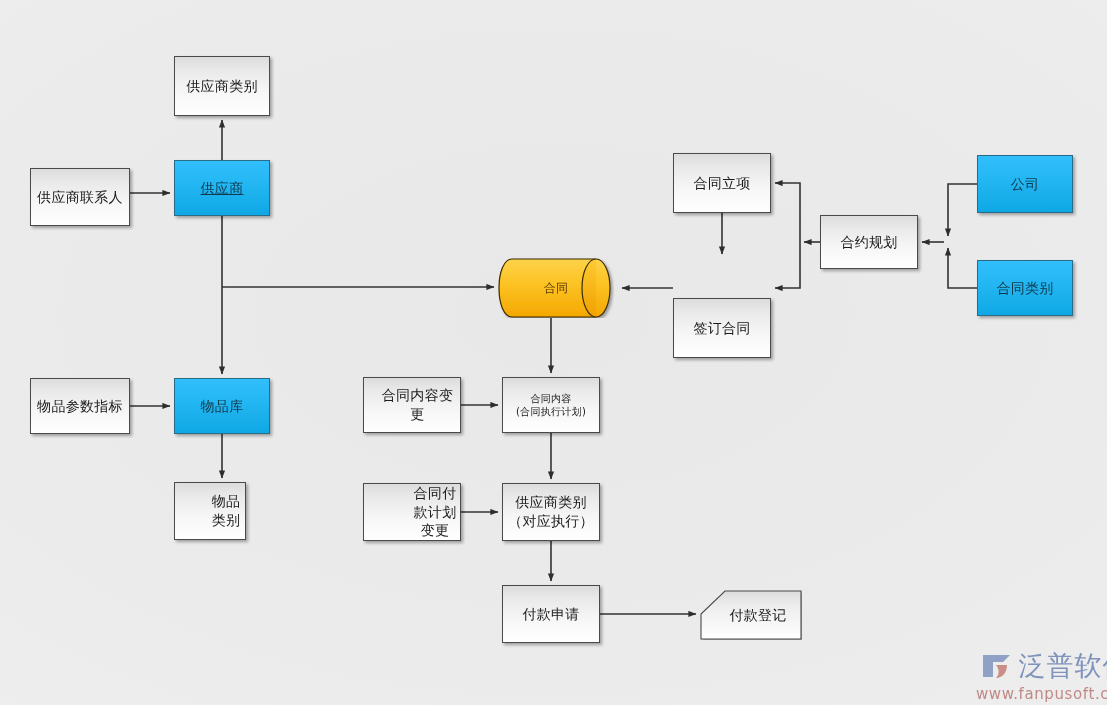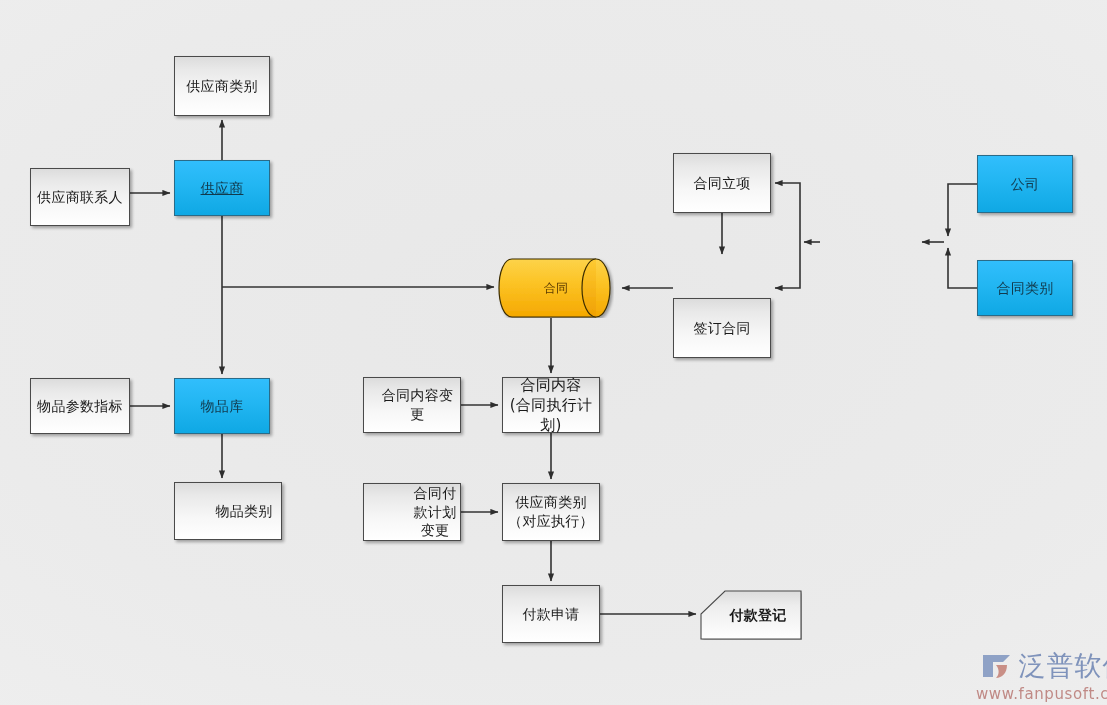--- a/index.html
+++ b/index.html
@@ -62,21 +62,20 @@
   }
   .cyl-label {
     position: relative;
     z-index: 2;
     font-size: 12px;
   }
   .node.note {
     border: none;
     background: none;
     box-shadow: none;
-    font-weight: bold;
   }
   .note-svg {
     position: absolute;
     left: 0;
     top: 0;
   }
   .note-label {
     position: relative;
     z-index: 2;
   }
@@ -200,46 +199,49 @@
   </div>
 
   <div class="node plain" style="left:673px;top:153px;width:98px;height:60px;">
     <span>合同立项</span>
   </div>
 
   <div class="node plain" style="left:673px;top:258px;width:98px;height:60px;margin-top:40px;">
     <span>签订合同</span>
   </div>
 
+  <div class="node plain" style="left:820px;top:215px;width:98px;height:54px;">
+    <span>合约规划</span>
+  </div>
 
   <div class="node blue" style="left:977px;top:155px;width:96px;height:58px;">
     <span>公司</span>
   </div>
 
   <div class="node blue" style="left:977px;top:260px;width:96px;height:56px;">
     <span>合同类别</span>
   </div>
 
   <div class="node plain" style="left:30px;top:378px;width:100px;height:56px;">
     <span>物品参数指标</span>
   </div>
 
   <div class="node blue" style="left:174px;top:378px;width:96px;height:56px;">
     <span>物品库</span>
   </div>
 
-  <div class="node plain" style="left:174px;top:482px;width:108px;height:58px;padding-left:32px;">
+  <div class="node plain" style="left:174px;top:482px;width:72px;height:58px;padding-left:32px;">
     <span>物品类别</span>
   </div>
 
   <div class="node plain" style="left:363px;top:377px;width:98px;height:56px;padding-left:11px;">
     <span>合同内容变更</span>
   </div>
 
-  <div class="node plain" style="left:502px;top:377px;width:98px;height:56px;font-size:15px;">
+  <div class="node plain" style="left:502px;top:377px;width:98px;height:56px;font-size:10px;">
     <span>合同内容
 (合同执行计划)</span>
   </div>
 
   <div class="node plain" style="left:363px;top:483px;width:98px;height:58px;padding-left:46px;">
     <span>合同付款计划
 变更</span>
   </div>
 
   <div class="node plain" style="left:502px;top:483px;width:98px;height:58px;">

